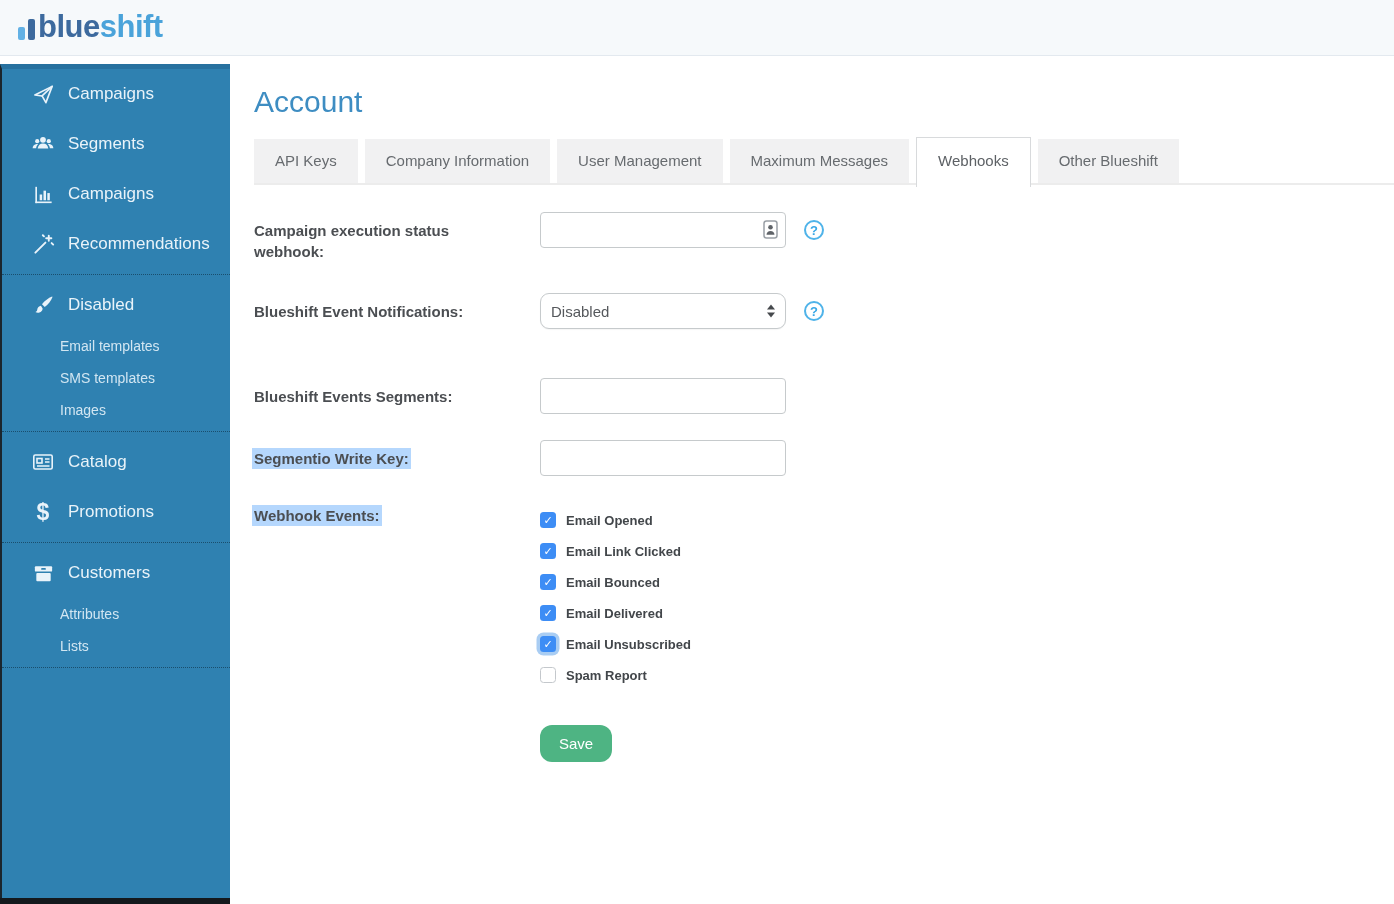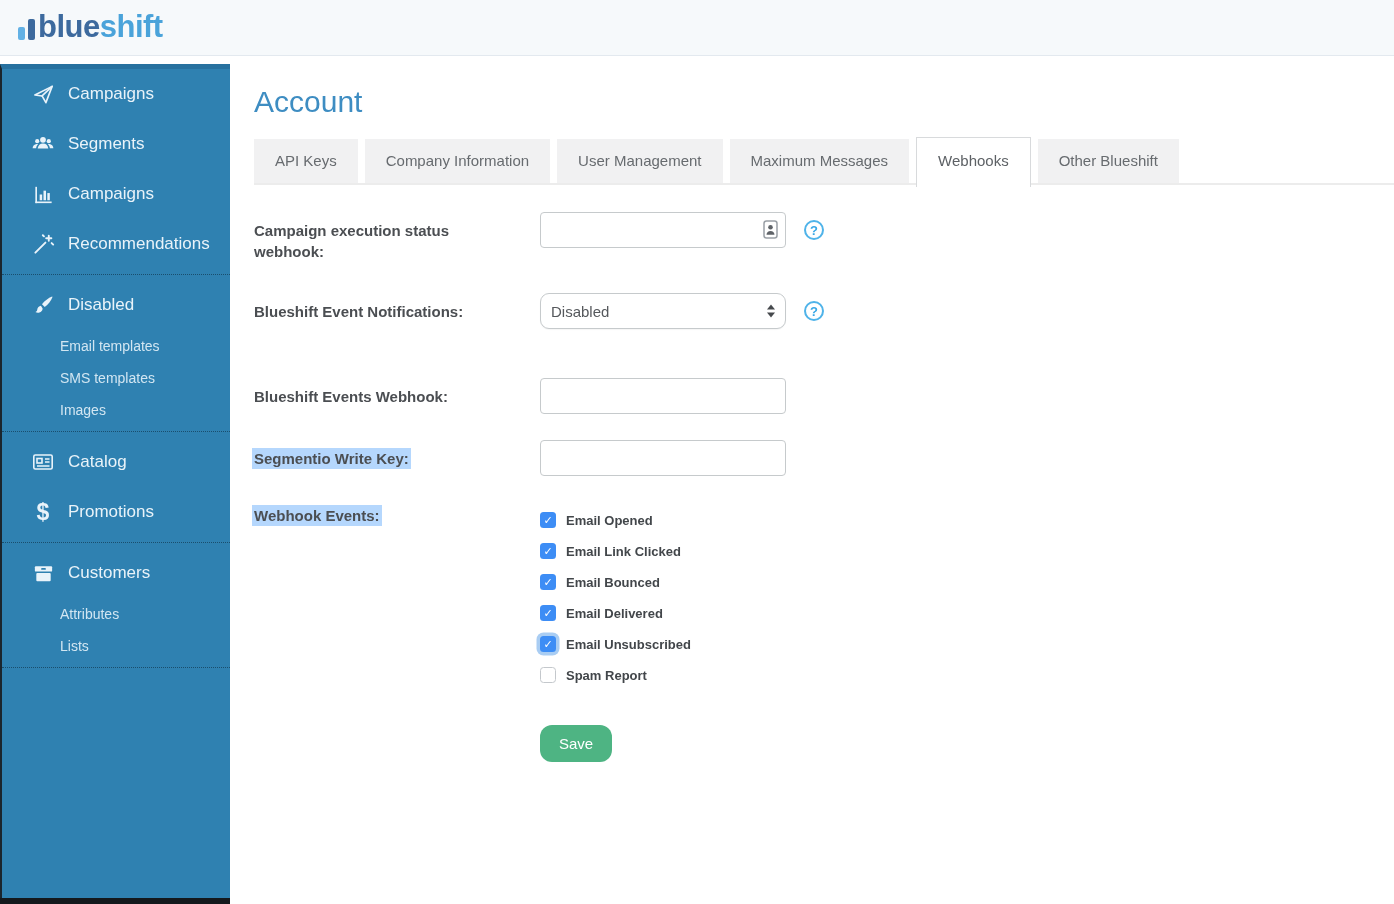--- a/index.html
+++ b/index.html
@@ -249,21 +249,21 @@
             <span class="select-arrows">
               <span class="arr-up"></span>
               <span class="arr-down"></span>
             </span>
           </div>
         </div>
   <span class="help">?</span>
       </div>
 
   <div class="form-row r3">
-    <div class="f-label"><span class="inner">Blueshift Events Webhook:</span></div>
+    <div class="f-label"><span class="inner">Blueshift Events Segments:</span></div>
     <div class="input-wrap"><input type="text" class="text-input plain" placeholder="" style=""></div>
   </div>
 
   <div class="form-row r4">
     <div class="f-label"><span class="inner"><span class="hl">Segmentio Write Key:</span></span></div>
     <div class="input-wrap"><input type="text" class="text-input plain" placeholder="" style=""></div>
   </div>
 
   <div class="form-row r5">
     <div class="f-label"><span class="inner"><span class="hl">Webhook Events:</span></span></div>

